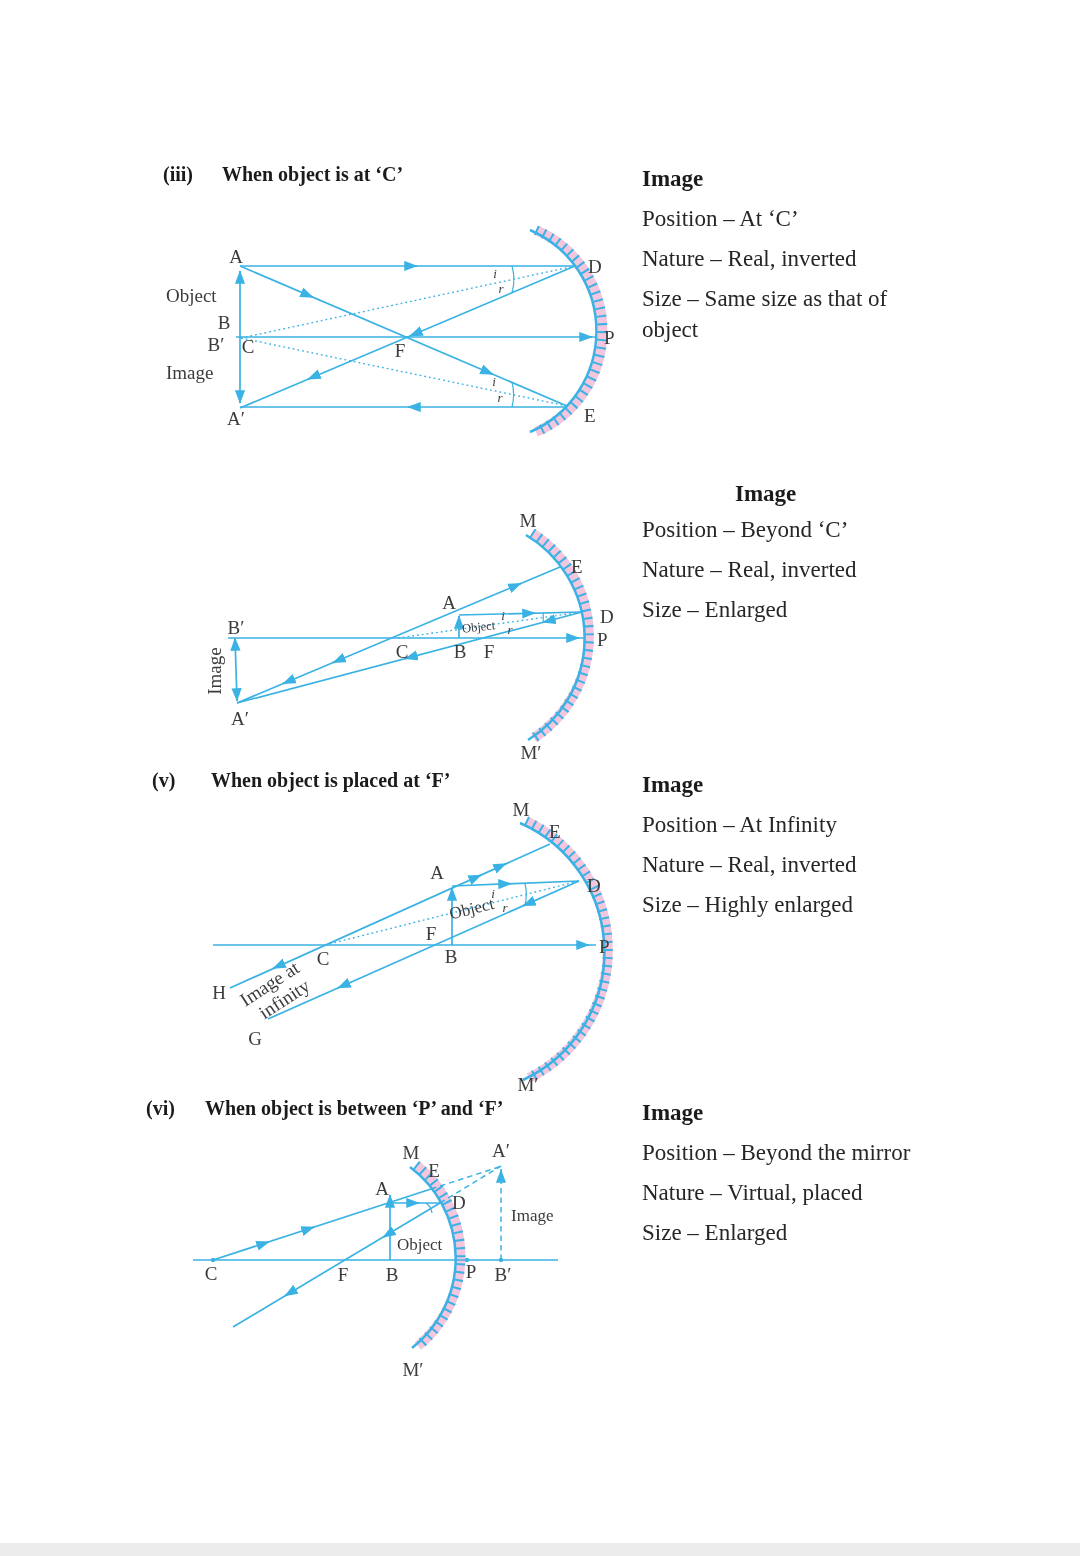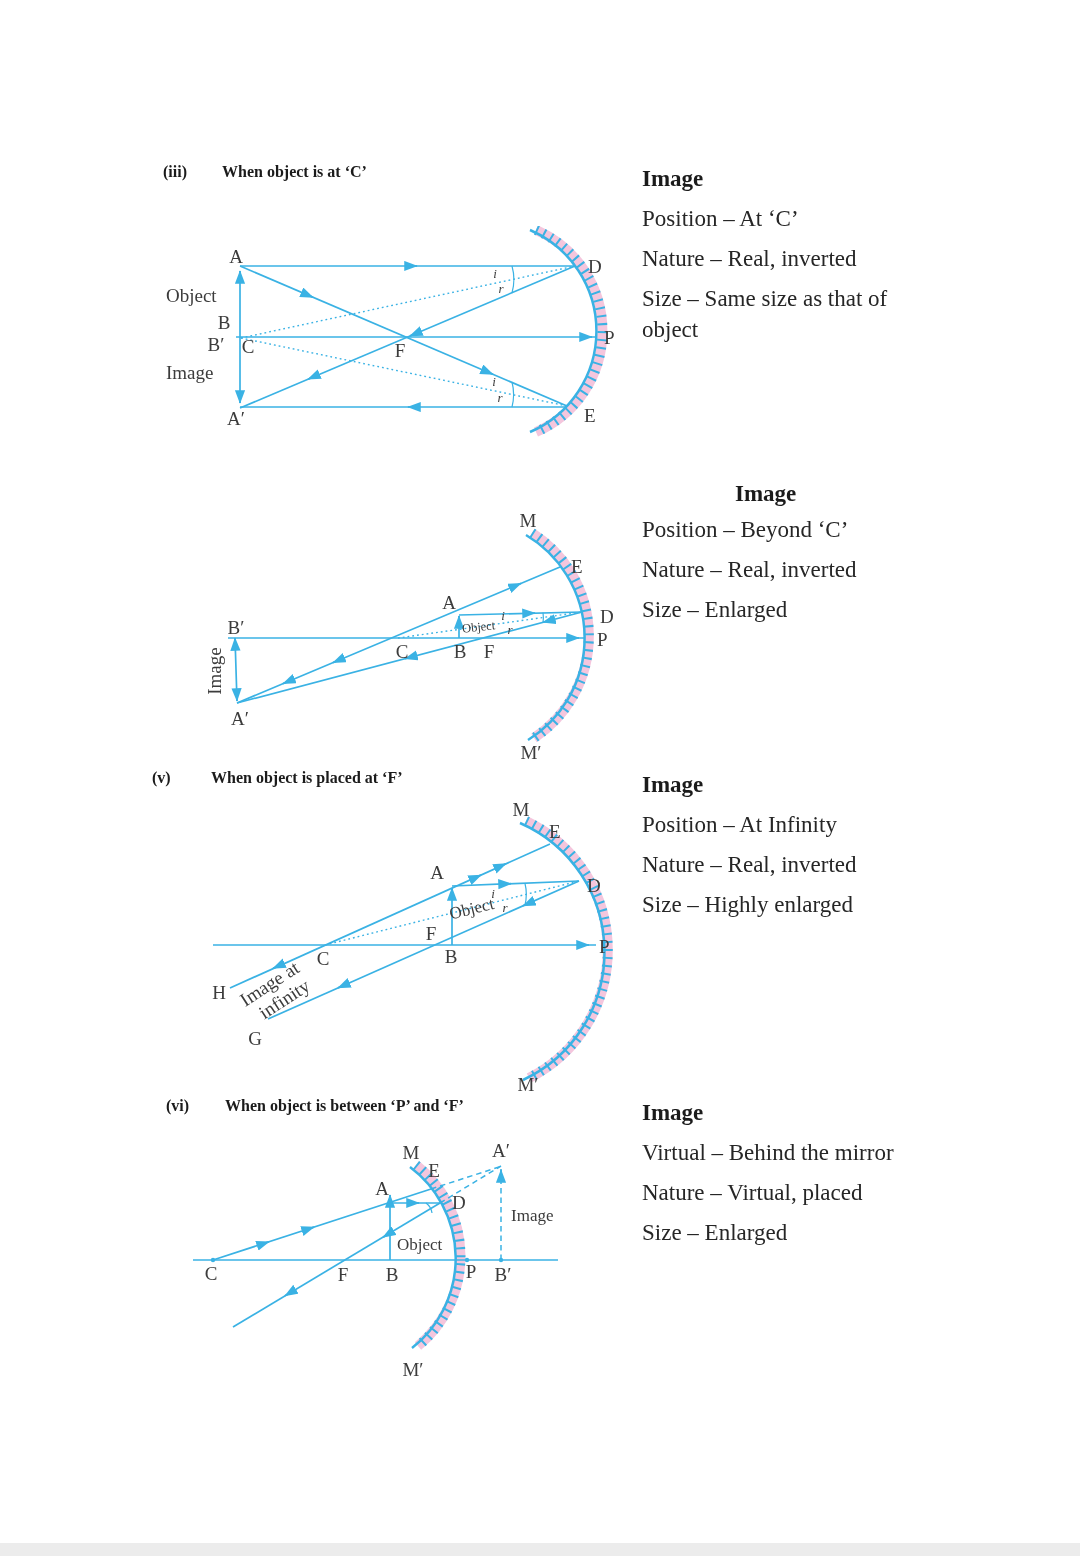--- a/index.html
+++ b/index.html
@@ -1,18 +1,18 @@
 <!DOCTYPE html>
 <html><head>
 <meta charset="utf-8">
 <style>
   html,body{margin:0;padding:0;background:#fff;}
   .page{position:relative;width:1080px;height:1556px;background:#ffffff;
         font-family:"Liberation Serif",serif;color:#222;overflow:hidden;}
-  .sec-h{position:absolute;font-size:16px;font-weight:bold;color:#1b1b1b;white-space:nowrap;}
+  .sec-h{position:absolute;font-size:20px;font-weight:bold;color:#1b1b1b;white-space:nowrap;}
   .sec-h .num{display:inline-block;width:59px;}
   .info{position:absolute;left:642px;width:300px;font-size:23px;color:#262626;}
   .info .ih{font-weight:bold;margin-bottom:9px;line-height:31px;color:#1b1b1b;}
   .info .il{margin-bottom:9px;line-height:31px;}
   .ih-abs{position:absolute;font-size:23px;font-weight:bold;color:#1b1b1b;}
   .diag{position:absolute;}
   .diag line{stroke:#3ab2e4;stroke-width:1.7;}
   .diag .dot{stroke-dasharray:1.8,3;stroke-width:1.4;}
   .diag .dash{stroke-dasharray:5.5,4;stroke-width:1.5;}
   .diag .arc{fill:none;stroke:#3ab2e4;stroke-width:1.2;}
@@ -227,26 +227,26 @@
       <text class="md" transform="translate(300,121) rotate(-14)" text-anchor="middle">Object</text>
       <g transform="translate(100,196) rotate(-33)">
         <text x="0" y="0" text-anchor="middle">Image at</text>
         <text x="4" y="21" text-anchor="middle">infinity</text>
       </g>
       <text class="ir" x="320" y="105" text-anchor="middle">i</text>
       <text class="ir" x="332" y="119" text-anchor="middle">r</text>
     </g>
   </svg>
 
-  <div class="sec-h" style="left:166px;top:1097px">
+  <div class="sec-h" style="left:146px;top:1097px">
     <span class="num">(vi)</span><span>When object is between ‘P’ and ‘F’</span>
   </div>
   <div class="info" style="top:1097px">
     <div class="ih">Image</div>
-    <div class="il">Virtual – Behind the mirror</div>
+    <div class="il">Position – Beyond the mirror</div>
     <div class="il">Nature – Virtual, placed</div>
     <div class="il">Size – Enlarged</div>
   </div>
 
   <svg class="diag" style="left:173px;top:1133px" width="420" height="262" viewBox="0 0 420 262">
     <defs>
       <marker id="a4" markerWidth="9" markerHeight="8" refX="7.5" refY="3" orient="auto">
         <path d="M0,0 L8,3 L0,6 Z" fill="#3ab2e4"></path>
       </marker>
     </defs>

